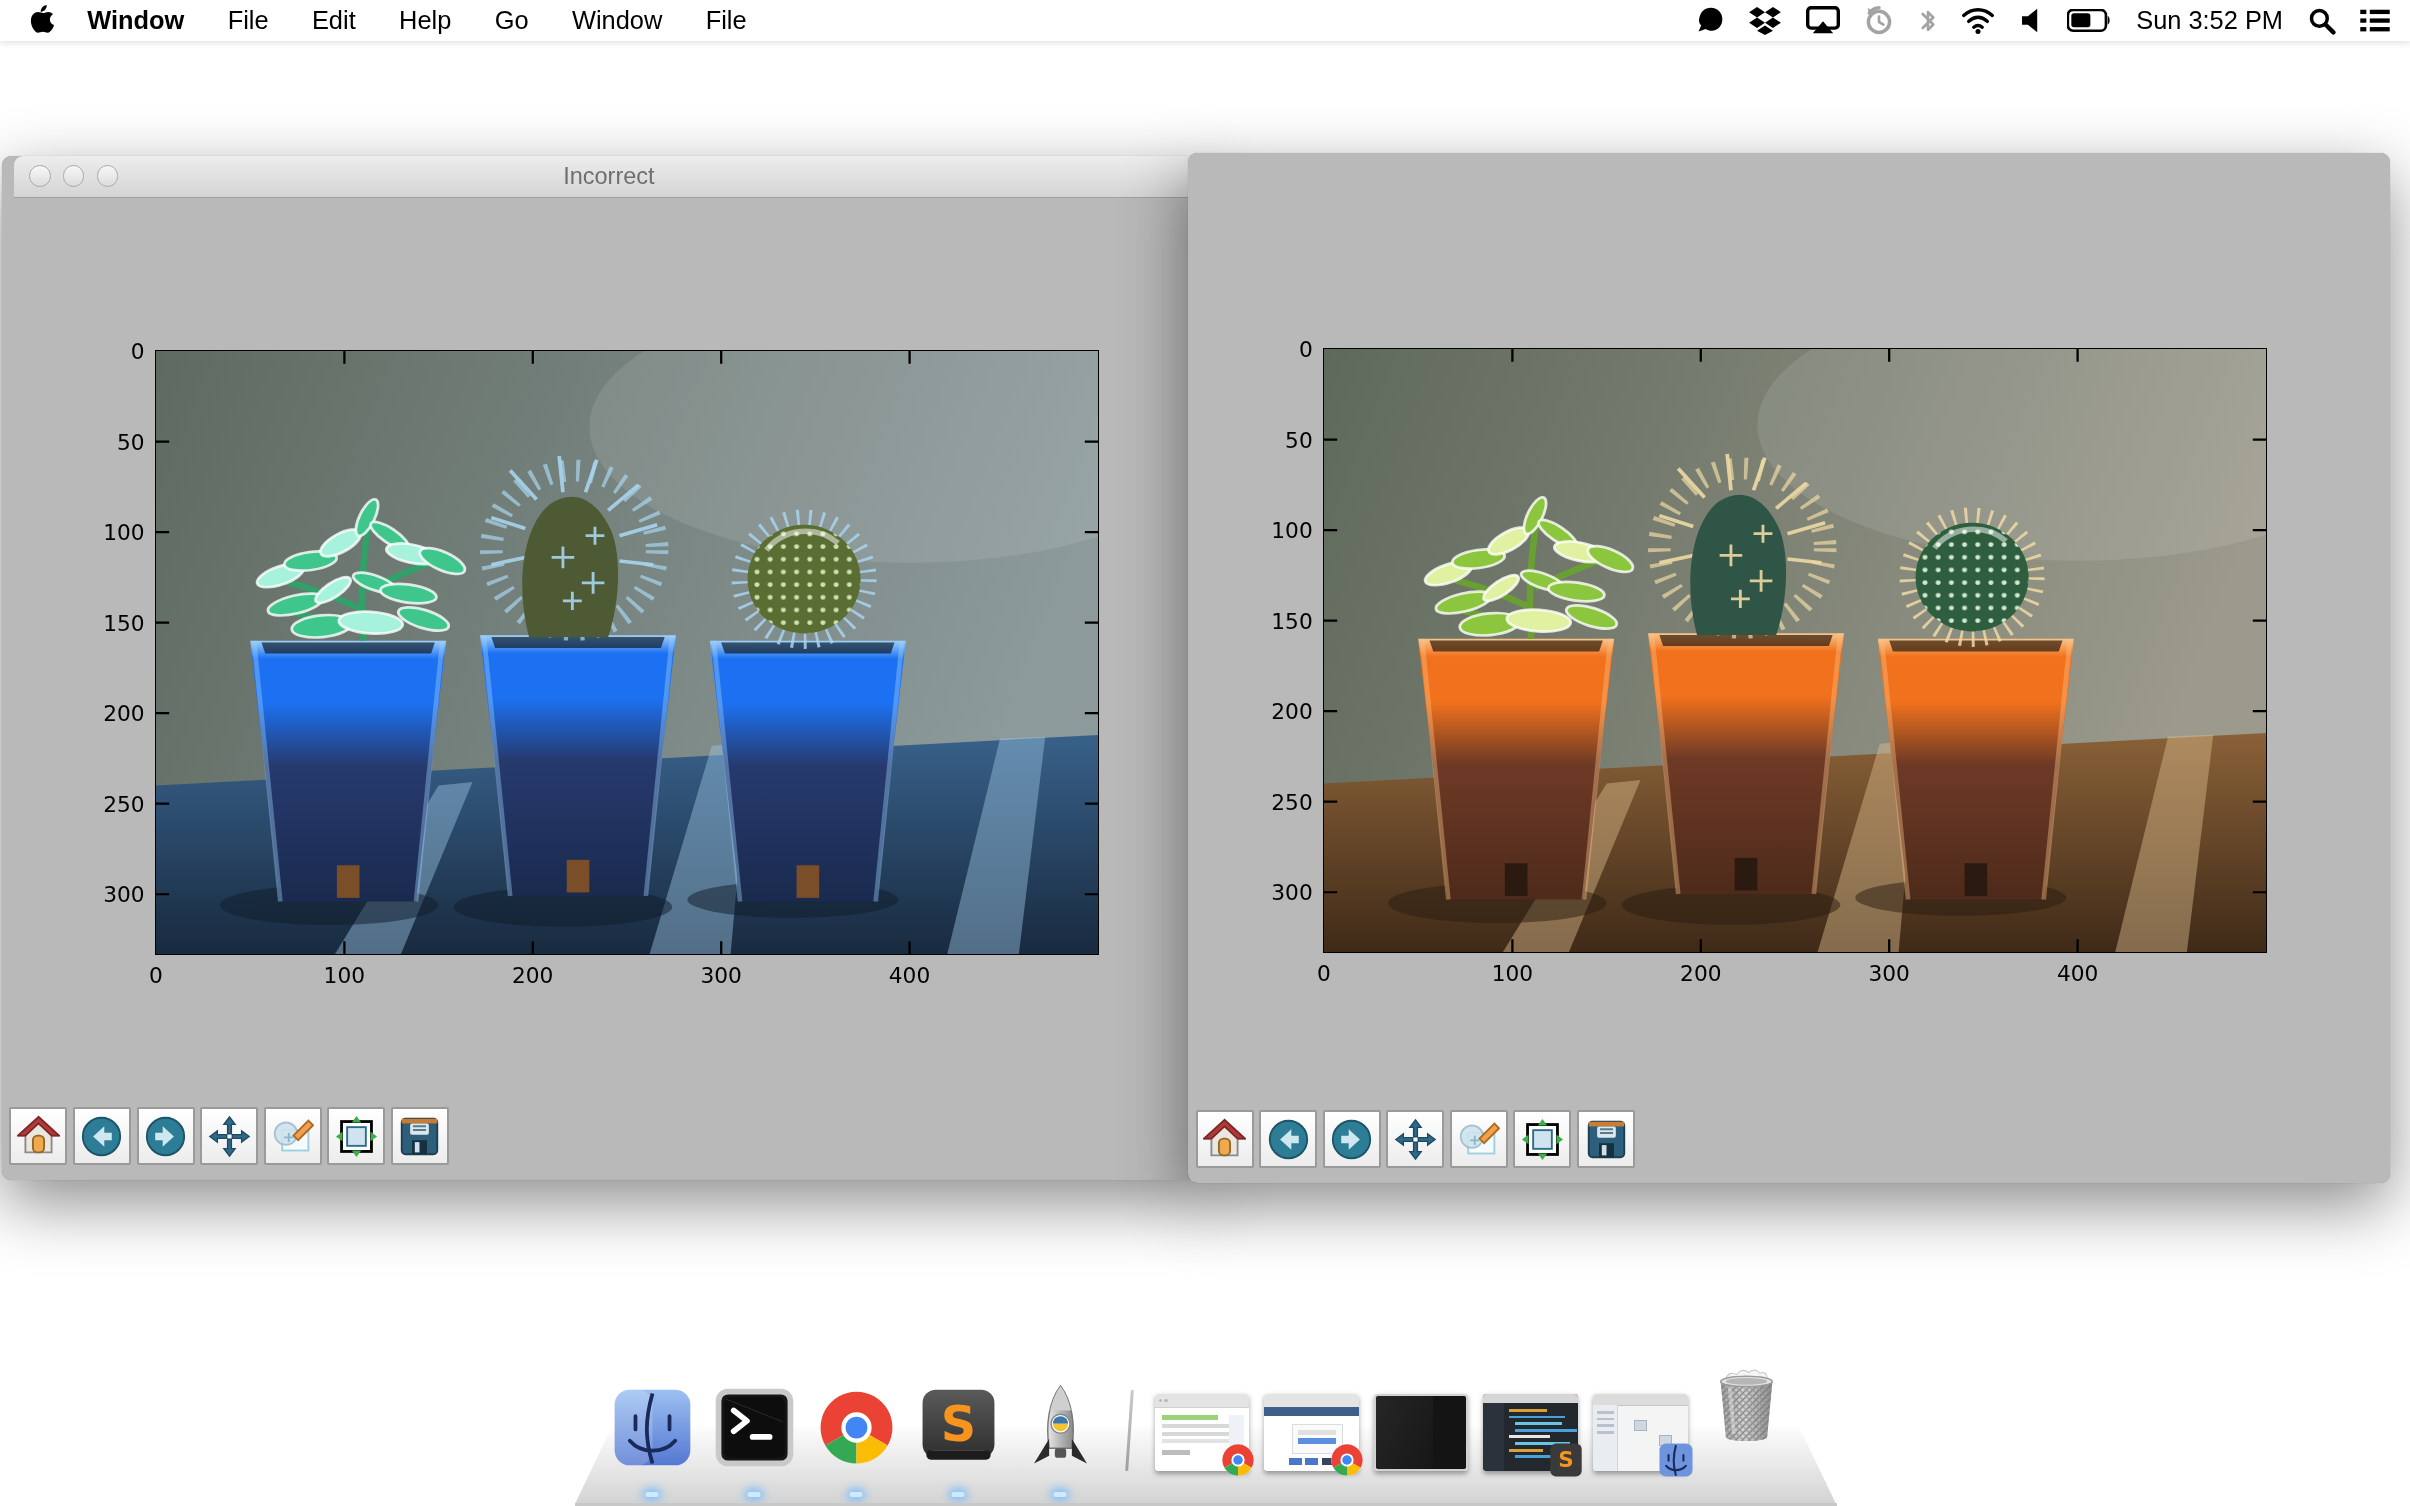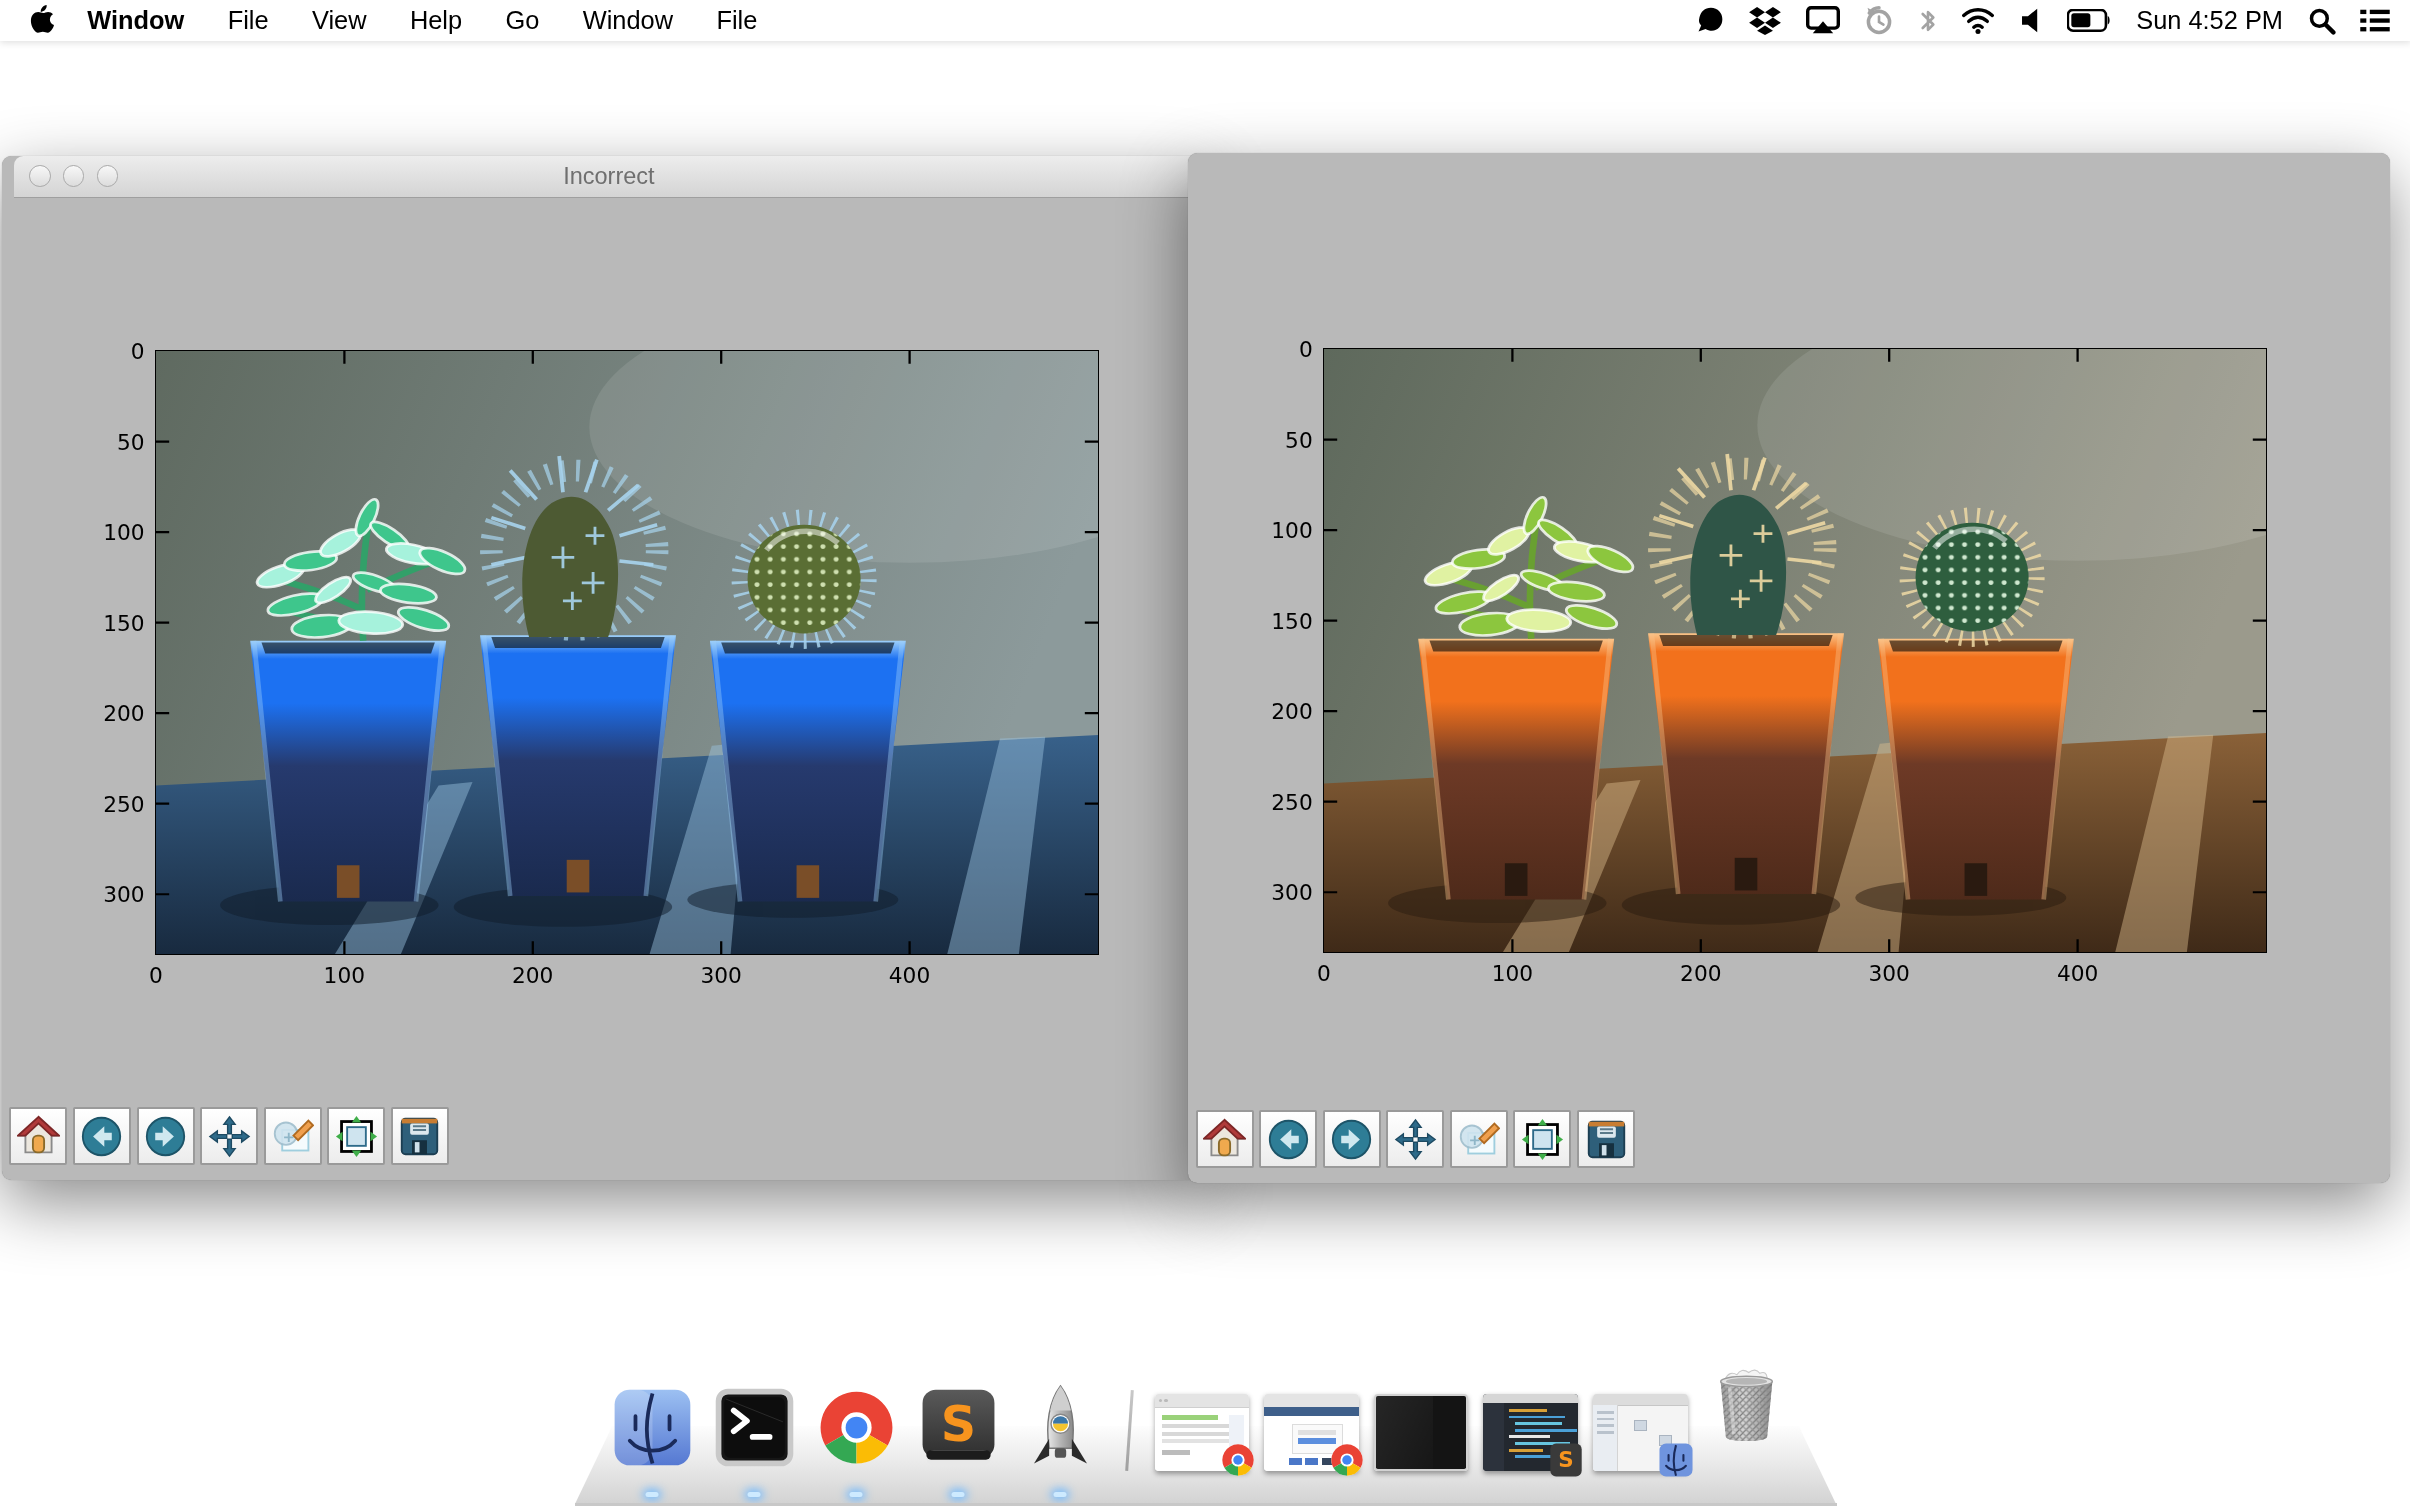--- a/index.html
+++ b/index.html
@@ -80,21 +80,21 @@
 
   <header class="menubar" data-interactable="false">
     <div class="left">
       <span class="apple" data-interactable="true">
         <svg viewBox="0 0 34 40">
             <path fill="#000" d="M23.5 10.6c-1.8 0-4 1.2-5.3 1.2-1.4 0-3.3-1.1-5.2-1.1-3.9 0-7.8 3.3-7.8 9.5 0 5.9 4.5 12.6 7.5 12.6 1.6 0 3.2-1.1 5.2-1.1 2 0 3.3 1.1 5.2 1.1 3.1 0 6.6-6.3 6.6-8.3-3.4-1.5-4.3-3.9-4.3-6 0-2.7 1.7-4.6 3.3-5.6-1.3-1.6-3.4-2.3-5.2-2.3zM21.9 3.2c-1.6.2-3.6 1.2-4.7 2.6-1 1.2-1.8 3-1.5 4.7 1.8.1 3.7-1 4.8-2.4 1.1-1.3 1.7-3.1 1.4-4.9z"></path>
           </svg>
       </span>
       <span class="menu-item app" data-interactable="true">Window</span>
       <span class="menu-item" data-interactable="true">File</span>
-      <span class="menu-item" data-interactable="true">View</span>
+      <span class="menu-item" data-interactable="true">Edit</span>
       <span class="menu-item" data-interactable="true">Help</span>
       <span class="menu-item" data-interactable="true">Go</span>
       <span class="menu-item" data-interactable="true">Window</span>
       <span class="menu-item" data-interactable="true">File</span>
     </div>
     <div class="right">
       <span class="status-icon" data-interactable="true">
         <svg viewBox="0 0 34 34" width="30" height="30">
             <path fill="#000" d="M18 2c8 0 13 6 13 13s-5 13-12 13c-2.5 0-5-.7-7-2l-8 3 3-7C4.5 19.6 4 17 5 13 6.6 6.5 11 2 18 2z"></path>
           </svg>
@@ -141,21 +141,21 @@
             <path fill="#000" d="M2 11h7l11-9v28l-11-9H2z"></path>
           </svg>
       </span>
       <span class="status-icon" data-interactable="true">
         <svg viewBox="0 0 52 26" width="45" height="22.6">
             <rect x="1" y="1" width="44" height="24" rx="6" fill="none" stroke="#000" stroke-width="3"></rect>
             <rect x="5" y="5" width="22" height="16" rx="3" fill="#000"></rect>
             <path d="M47 8c3 1 3 9 0 10z" fill="#000"></path>
           </svg>
       </span>
-      <span class="clock" data-interactable="true">Sun 4:52 PM</span>
+      <span class="clock" data-interactable="true">Sun 3:52 PM</span>
       <span class="status-icon" data-interactable="true">
         <svg viewBox="0 0 32 32" width="28" height="28">
             <circle cx="13" cy="13" r="9" fill="none" stroke="#000" stroke-width="4"></circle>
             <path d="M20 20l9 9" stroke="#000" stroke-width="5" stroke-linecap="round"></path>
           </svg>
       </span>
       <span class="status-icon" data-interactable="true">
         <svg viewBox="0 0 34 30" width="30" height="26">
             <g fill="#000">
               <rect x="0" y="2" width="7" height="5"></rect>

